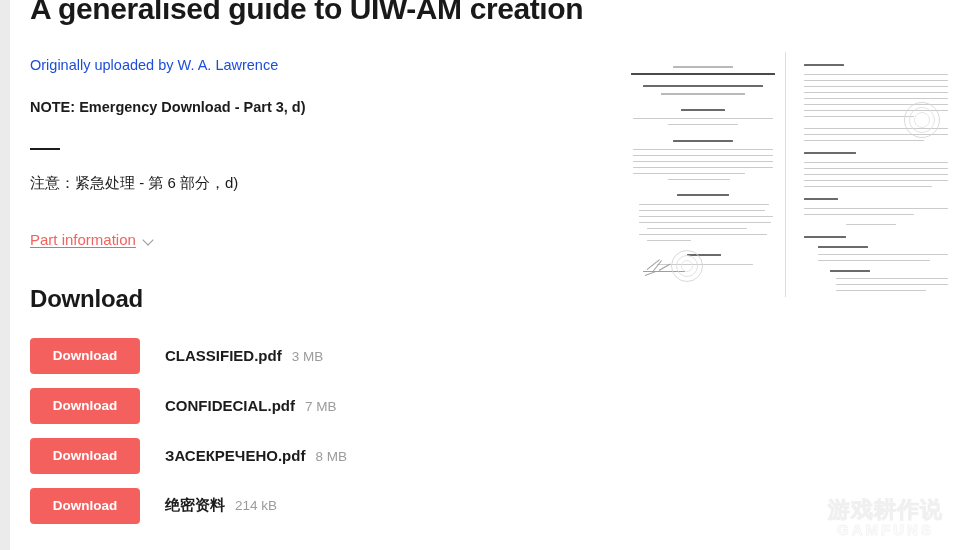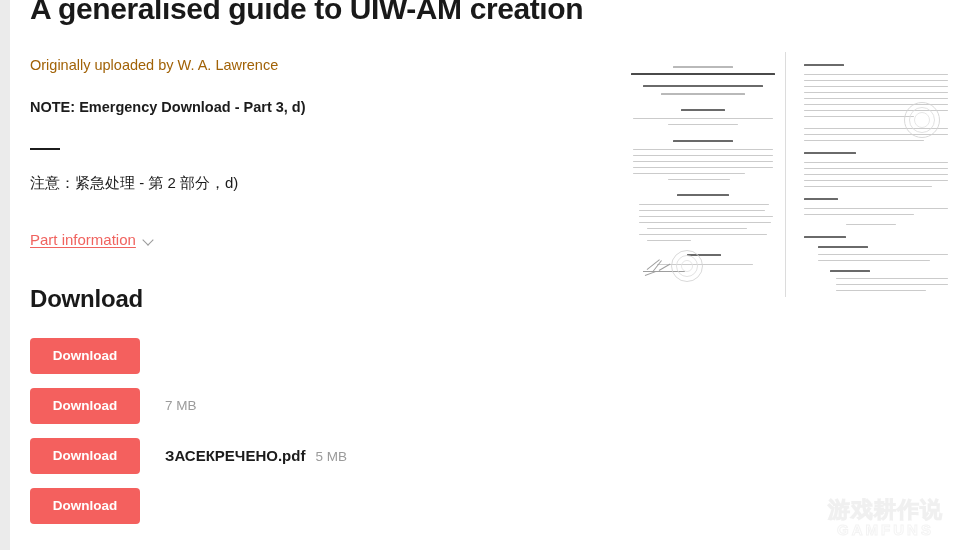--- a/index.html
+++ b/index.html
@@ -46,21 +46,21 @@
     line-height: 1.1;
     color: #191919;
     margin: 0;
     padding-top: 0;
     position: relative;
     top: -8px;
   }
 
   .uploader {
     font-size: 14.5px;
-    color: #a16207;
+    color: #1d4ed8;
     margin-top: 22px;
     line-height: 1.4;
   }
 
   .note {
     font-size: 14.5px;
     font-weight: bold;
     color: #1c1c1c;
     margin-top: 22px;
     line-height: 1.4;
@@ -262,52 +262,61 @@
   <div class="left-col">
 
     <h1 class="doc-title">A generalised guide to UIW-AM creation</h1>
 
     <div class="uploader">Originally uploaded by W. A. Lawrence</div>
 
     <div class="note">NOTE: Emergency Download - Part 3, d)</div>
 
     <div class="rule"></div>
 
-    <div class="note-cjk">注意：紧急处理 - 第 2 部分，d)</div>
+    <div class="note-cjk">注意：紧急处理 - 第 6 部分，d)</div>
 
     <div class="more-info-row">
       <span class="more-info-link">Part information</span>
       <span class="chevron-down"></span>
     </div>
 
     <div class="download-heading">Download</div>
 
     <div class="dl-list">
 
       <div class="dl-row">
         <button class="dl-btn">Download</button>
+        <div class="dl-meta">
+          <span class="dl-name">CLASSIFIED.pdf</span>
+          <span class="dl-size">3 MB</span>
+        </div>
       </div>
 
       <div class="dl-row">
         <button class="dl-btn">Download</button>
         <div class="dl-meta">
+          <span class="dl-name">CONFIDECIAL.pdf</span>
           <span class="dl-size">7 MB</span>
         </div>
       </div>
 
       <div class="dl-row">
         <button class="dl-btn">Download</button>
         <div class="dl-meta">
           <span class="dl-name">ЗАСЕКРЕЧЕНО.pdf</span>
-          <span class="dl-size">5 MB</span>
+          <span class="dl-size">8 MB</span>
         </div>
       </div>
 
       <div class="dl-row">
         <button class="dl-btn">Download</button>
+        <div class="dl-meta">
+          <span class="dl-name">绝密资料</span>
+          <span class="dl-size">214 kB</span>
+        </div>
       </div>
 
     </div>
   </div>
 
   <div class="preview-pane">
 
     <div class="preview-sep"></div>
 
     <div class="doc-page p1">

